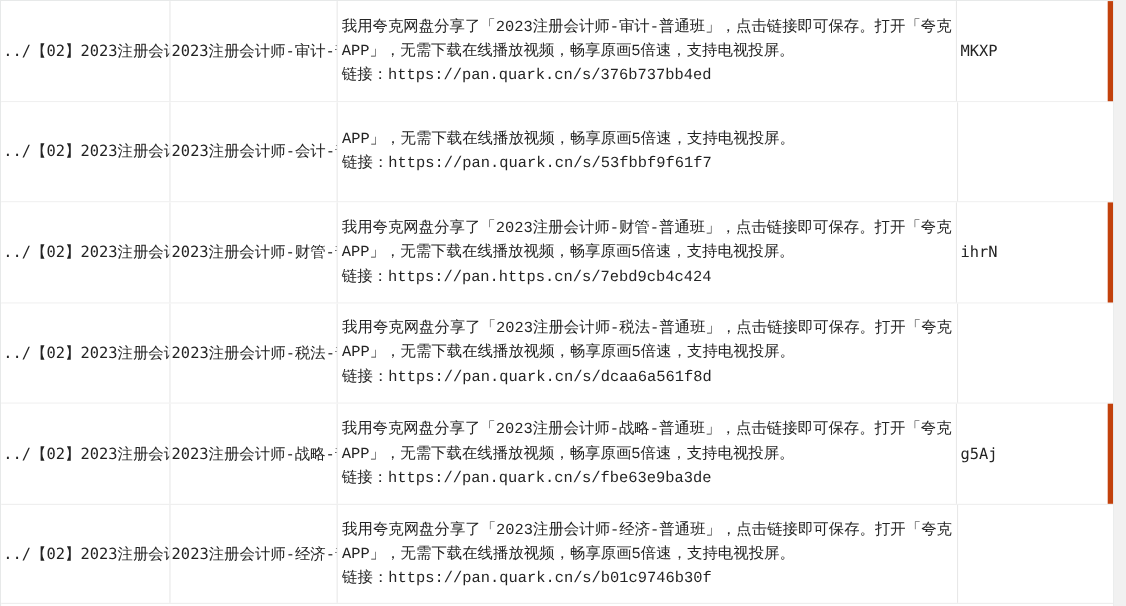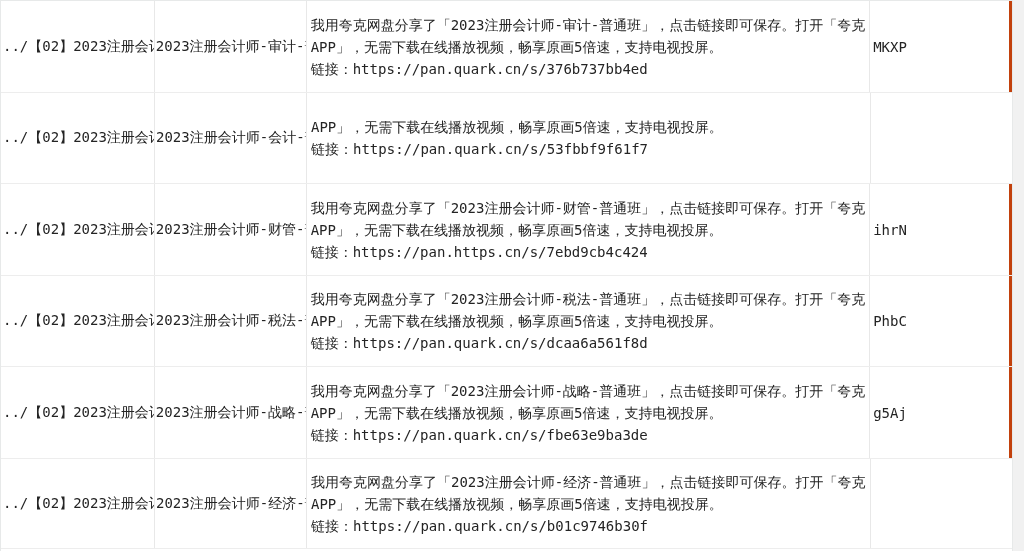--- a/index.html
+++ b/index.html
@@ -40,23 +40,23 @@
     border-right: 1px solid #e8e8e8;
     overflow: hidden;
     display: flex;
     align-items: center;
     font-size: 14px;
     white-space: nowrap;
   }
   .c1 { width: 154px; padding-left: 2px; }
   .c2 { width: 152px; padding-left: 1px; }
   .c3 { width: 564px; padding-left: 4px; }
-  .c4 { width: 142px; padding-left: 3px; border-right: 3px solid #c2410c; }
+  .c4 { width: 142px; padding-left: 3px; border-right: 5px solid #c2410c; }
   .t  { white-space: nowrap; }
-  .msg { display: block; }
+  .msg { display: block; font-family: Liberation Mono, monospace; }
   .msg .line {
     line-height: 22px;
     white-space: nowrap;
   }
 </style>
 </head>
 <body>
 
 <div class="sheet" id="sheet">
   <div class="row">
@@ -119,23 +119,20 @@
     <div class="cell c2">
       <span class="t">2023注册会计师-税法-普</span>
     </div>
     <div class="cell c3">
       <div class="msg">
         <div class="line">我用夸克网盘分享了「2023注册会计师-税法-普通班」，点击链接即可保存。打开「夸克</div>
         <div class="line">APP」，无需下载在线播放视频，畅享原画5倍速，支持电视投屏。</div>
         <div class="line">链接：https://pan.quark.cn/s/dcaa6a561f8d</div>
       </div>
     </div>
-    <div class="cell c4">
-      <span class="t">PhbC</span>
-    </div>
   </div>
 
   <div class="row">
     <div class="cell c1">
       <span class="t">../【02】2023注册会计师</span>
     </div>
     <div class="cell c2">
       <span class="t">2023注册会计师-战略-普</span>
     </div>
     <div class="cell c3">

